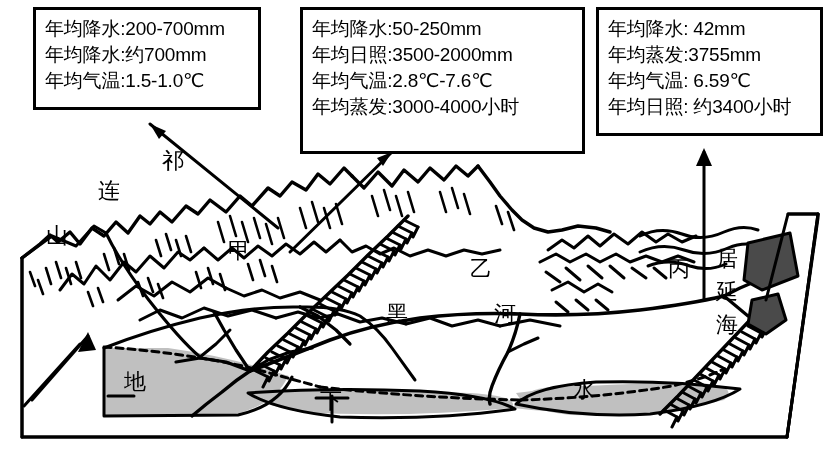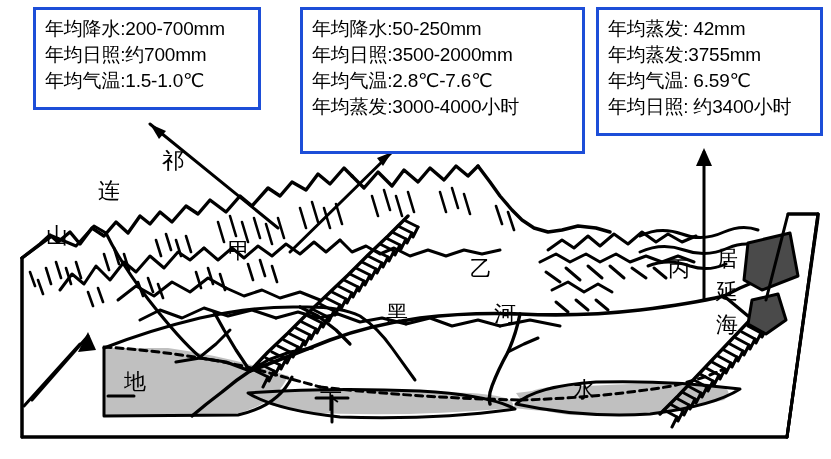--- a/index.html
+++ b/index.html
@@ -9,21 +9,21 @@
   }
   #stage{
     position:relative;
     width:831px;height:459px;
     background:#ffffff;
     overflow:hidden;
   }
   
   .info-box{
     position:absolute;
-    border:3px solid #1d4ed8;
+    border:3px solid #000000;
     background:#fff;
     box-sizing:border-box;
     padding:6px 9px 5px 9px;
   }
   .info-line{
     font-size:19px;
     line-height:26px;
     color:#000;
     white-space:nowrap;
     letter-spacing:-0.2px;
@@ -230,33 +230,33 @@
 
     <g>
       <path class="ln" stroke-width="3" d="M316 398 L348 398"></path>
       <path class="ln" stroke-width="3" d="M332 396 L332 422"></path>
       <path class="ln" stroke-width="3" d="M108 396 L134 396"></path>
     </g>
   </svg>
 
   <div class="info-box" id="box1">
     <div class="info-line">年均降水:200-700mm</div>
-    <div class="info-line">年均日照:约700mm</div>
+    <div class="info-line">年均降水:约700mm</div>
     <div class="info-line">年均气温:1.5-1.0℃</div>
   </div>
 
   <div class="info-box" id="box2">
     <div class="info-line">年均降水:50-250mm</div>
     <div class="info-line">年均日照:3500-2000mm</div>
     <div class="info-line">年均气温:2.8℃-7.6℃</div>
     <div class="info-line">年均蒸发:3000-4000小时</div>
   </div>
 
   <div class="info-box" id="box3">
-    <div class="info-line">年均蒸发: 42mm</div>
+    <div class="info-line">年均降水: 42mm</div>
     <div class="info-line">年均蒸发:3755mm</div>
     <div class="info-line">年均气温: 6.59℃</div>
     <div class="info-line">年均日照: 约3400小时</div>
   </div>
 
   <div class="map-label" style="left:162px;top:150px;">祁</div>
   <div class="map-label" style="left:98px;top:180px;">连</div>
   <div class="map-label" style="left:46px;top:225px;">山</div>
 
   <div class="map-label" style="left:228px;top:240px;">甲</div>

